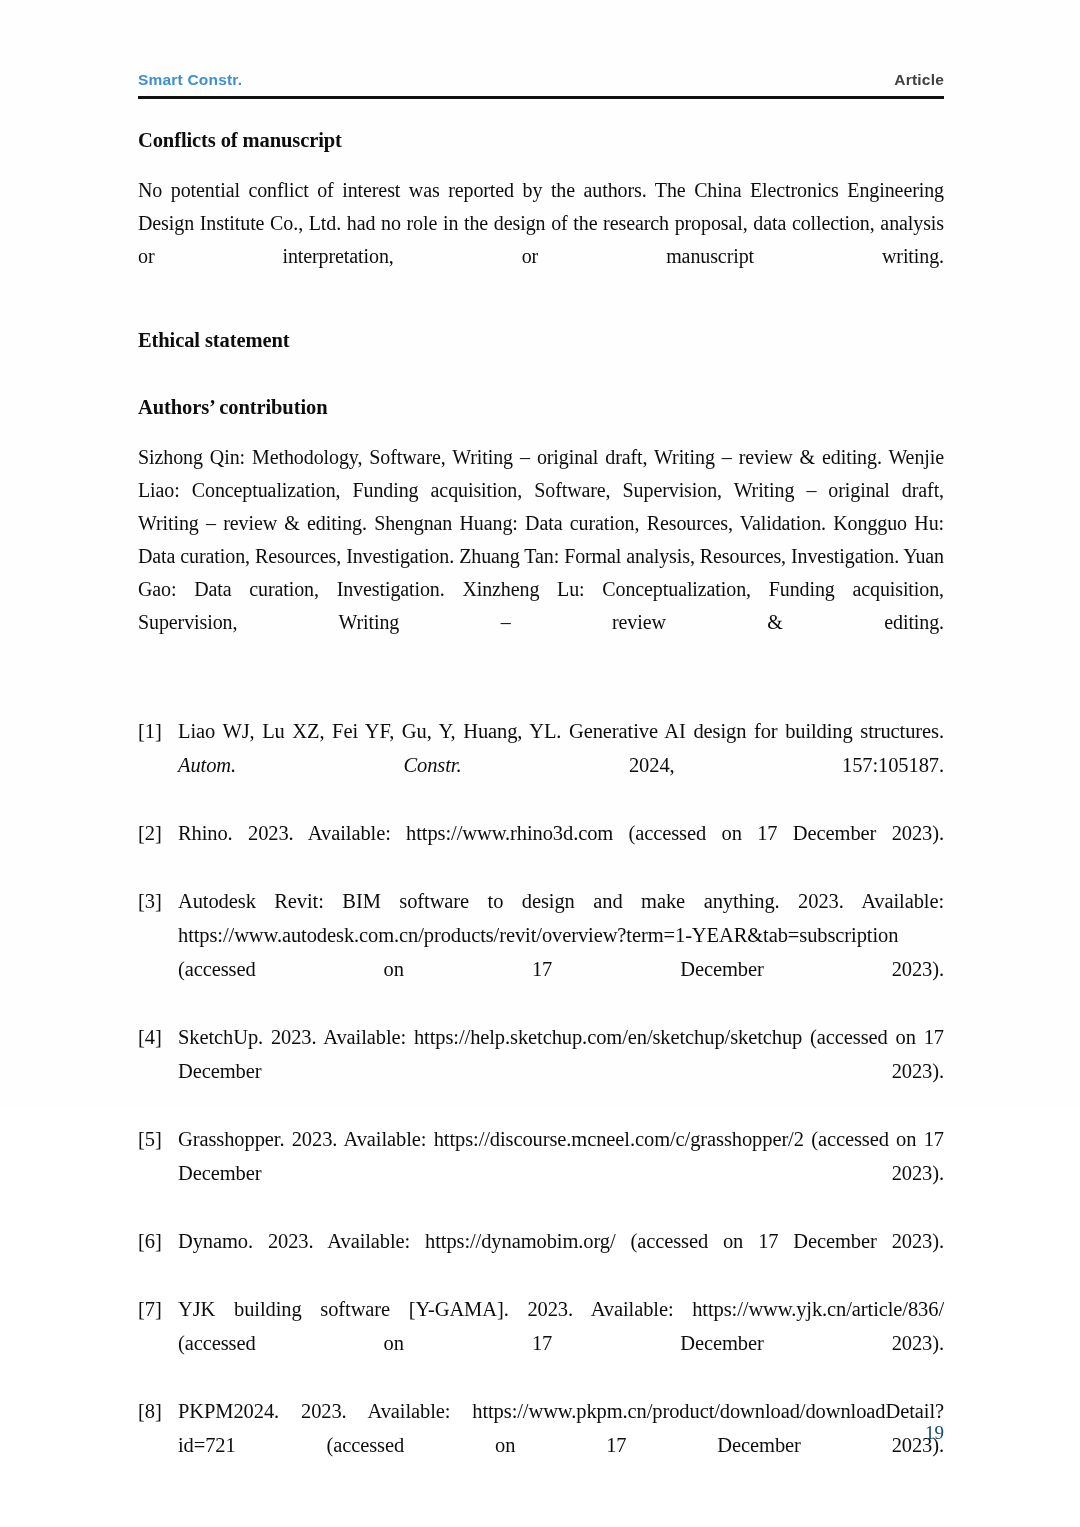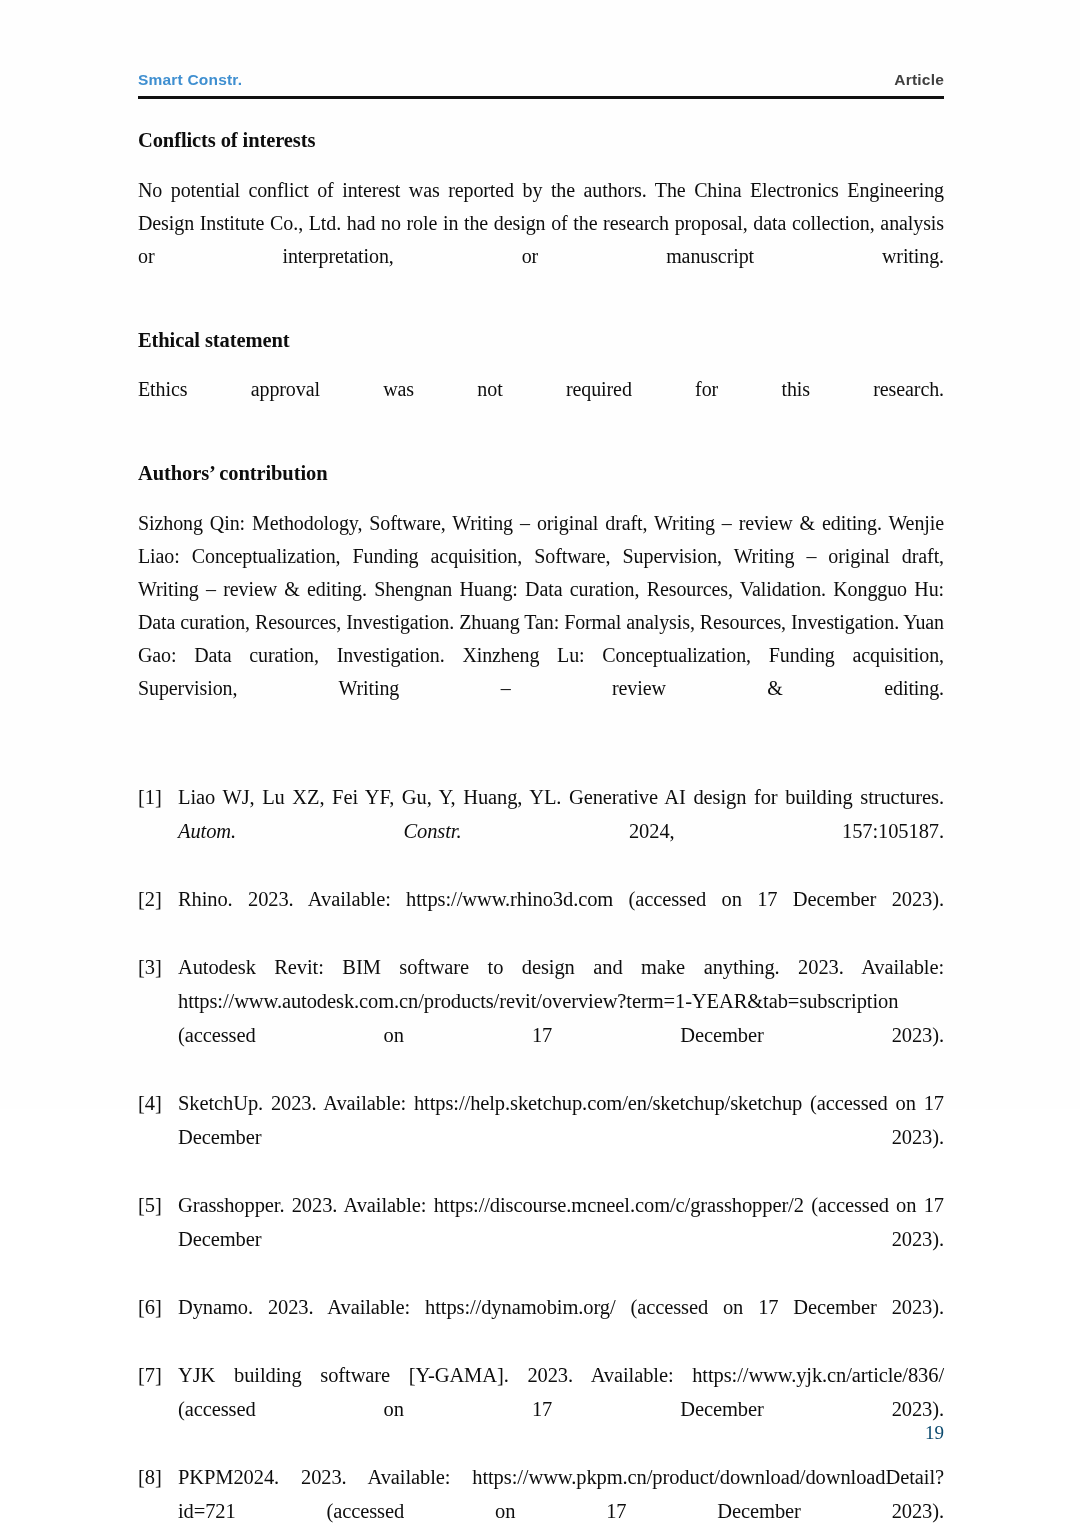--- a/index.html
+++ b/index.html
@@ -127,29 +127,28 @@
 <div class="page">
 
   <div class="runhead">
     <span class="left">Smart Constr.</span>
     <span class="right">Article</span>
   </div>
   <div class="rule"></div>
 
   <div class="content" style="top:128px;">
 
-    <h2 class="sec">Conflicts of interests</h2>
+    <h2 class="sec">Conflicts of manuscript</h2>
     <div class="sp-after-head"></div>
     <p class="body">No potential conflict of interest was reported by the authors. The China Electronics Engineering Design Institute Co., Ltd. had no role in the design of the research proposal, data collection, analysis or interpretation, or manuscript writing.</p>
 
     <div class="sp-after-para"></div>
 
     <h2 class="sec">Ethical statement</h2>
     <div class="sp-after-head"></div>
-    <p class="body">Ethics approval was not required for this research.</p>
 
     <div class="sp-after-para"></div>
 
     <h2 class="sec">Authors’ contribution</h2>
     <div class="sp-after-head"></div>
     <p class="body">Sizhong Qin: Methodology, Software, Writing – original draft, Writing – review &amp; editing. Wenjie Liao: Conceptualization, Funding acquisition, Software, Supervision, Writing – original draft, Writing – review &amp; editing. Shengnan Huang: Data curation, Resources, Validation. Kongguo Hu: Data curation, Resources, Investigation. Zhuang Tan: Formal analysis, Resources, Investigation. Yuan Gao: Data curation, Investigation. Xinzheng Lu: Conceptualization, Funding acquisition, Supervision, Writing – review &amp; editing.</p>
 
     <div class="sp-after-para"></div>
 
     <div class="sp-after-head"></div>

